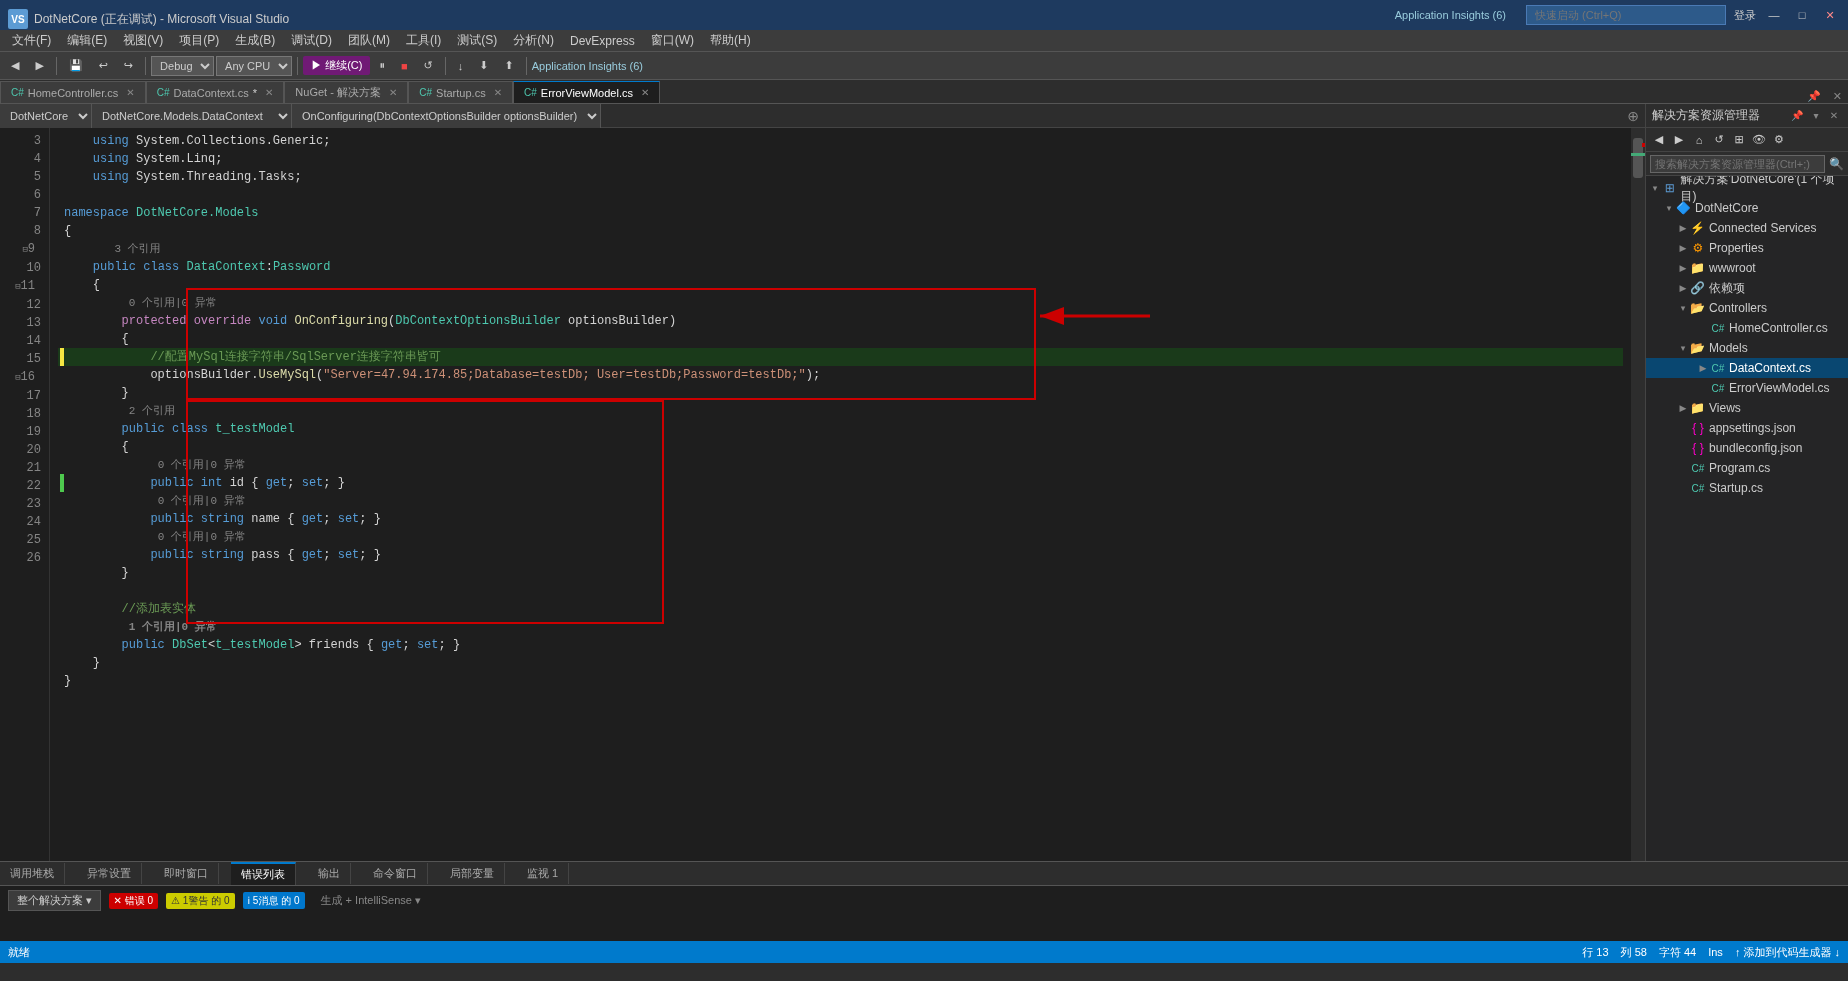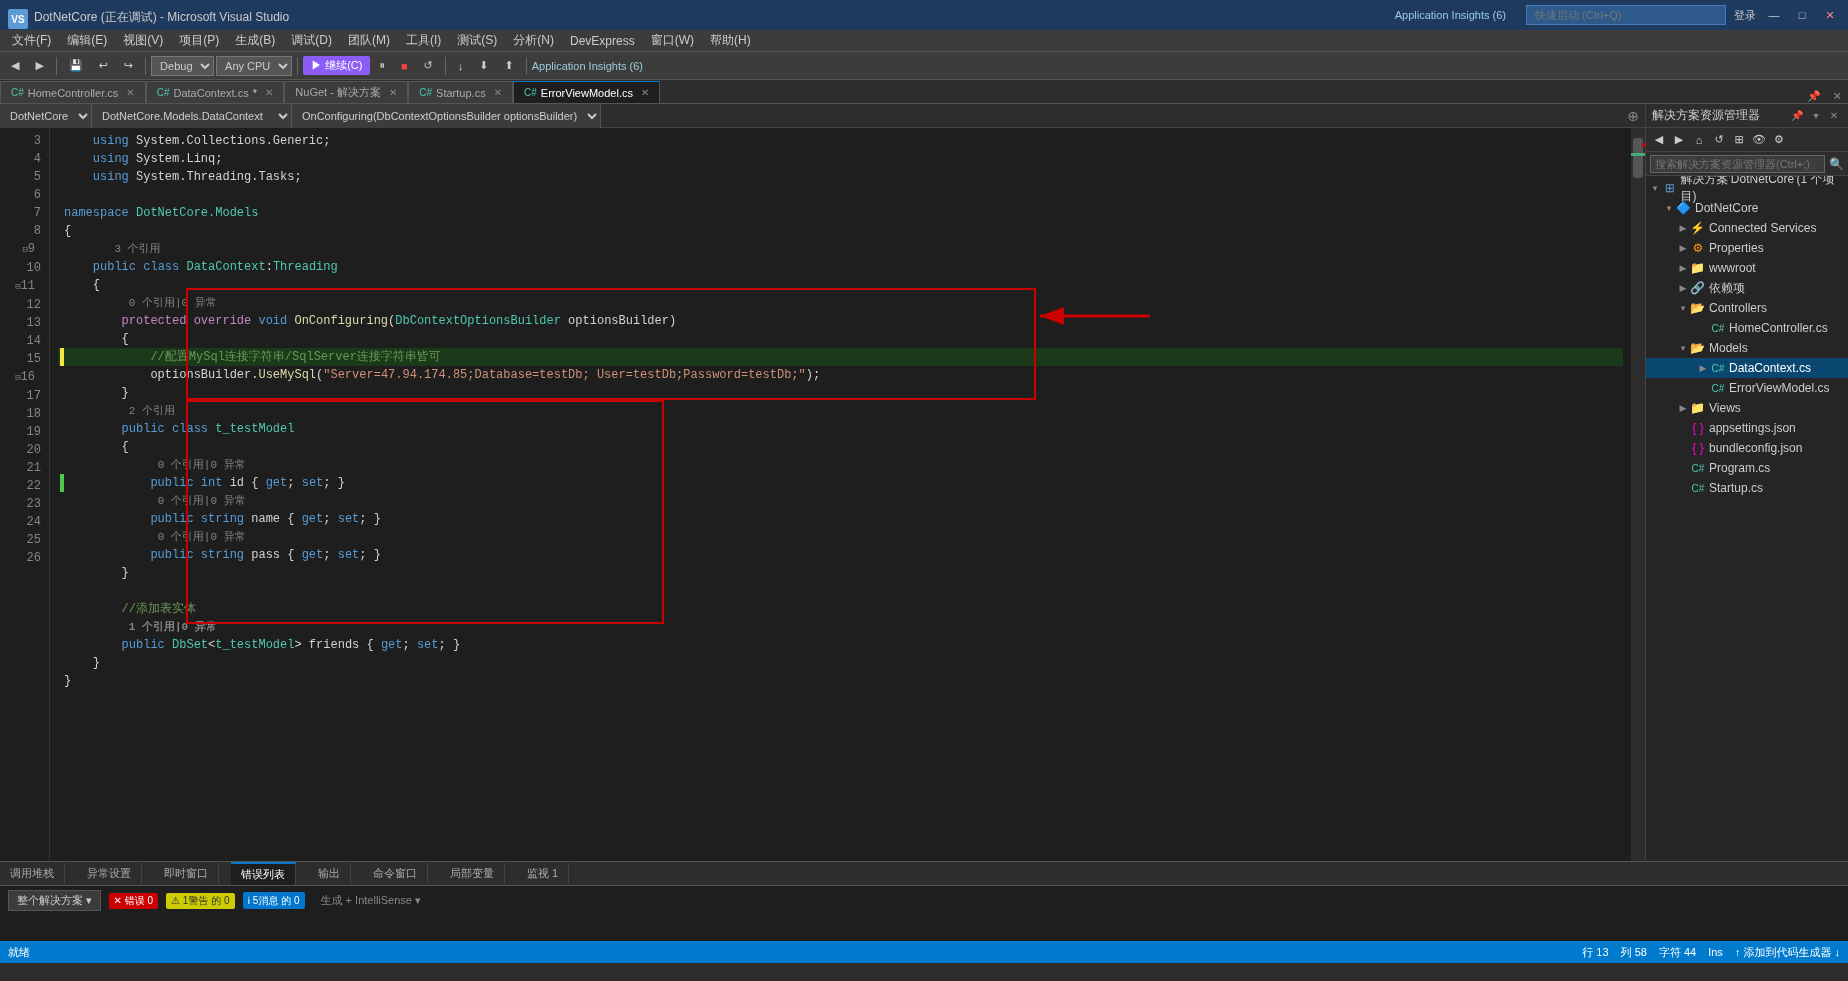--- a/index.html
+++ b/index.html
@@ -10,21 +10,21 @@
       height: 30px;
       background: #1e3a5f;
       display: flex;
       align-items: center;
       justify-content: space-between;
       padding: 0 8px;
       color: white;
       font-size: 12px;
       font-family: 'Segoe UI', sans-serif;
     }
-    #title-bar .title-left { display: flex; gap: 6px; margin-top: 8px; }
+    #title-bar .title-left { display: flex; align-items: center; gap: 6px; margin-top: 8px; }
     #title-bar .title-logo { width: 20px; height: 20px; background: #5c9bd4; border-radius: 2px; display: flex; align-items: center; justify-content: center; font-size: 10px; font-weight: bold; color: white; }
     #title-bar .title-text { font-size: 12px; color: #ccc; }
     #title-bar .title-right { display: flex; align-items: center; gap: 8px; }
     #title-bar .quick-search { background: #2d5a8a; border: 1px solid #4a7ab5; color: #ccc; padding: 2px 8px; font-size: 11px; width: 200px; height: 20px; }
     #title-bar .win-btn { width: 20px; height: 20px; display: flex; align-items: center; justify-content: center; cursor: pointer; font-size: 11px; color: #ccc; }
 
     
     #menu-bar {
       height: 22px;
       background: #3c3c3c;
@@ -47,21 +47,21 @@
       padding: 0 4px;
       border-bottom: 1px solid #555;
       gap: 2px;
       font-size: 11px;
       color: #ccc;
       font-family: 'Segoe UI', sans-serif;
     }
     .toolbar-sep { width: 1px; height: 18px; background: #666; margin: 0 3px; }
     .toolbar-btn { padding: 2px 6px; cursor: pointer; border: 1px solid transparent; border-radius: 2px; display: flex; align-items: center; gap: 3px; }
     .toolbar-select { background: #555; border: 1px solid #777; color: #ccc; padding: 1px 4px; font-size: 11px; height: 20px; }
-    .play-btn { background: #8b5cf6; color: white; padding: 2px 8px; border-radius: 2px; cursor: pointer; border: none; display: flex; align-items: center; gap: 3px; font-size: 11px; }
+    .play-btn { background: #701a75; color: white; padding: 2px 8px; border-radius: 2px; cursor: pointer; border: none; display: flex; align-items: center; gap: 3px; font-size: 11px; }
     .app-insights { color: #9cd; font-size: 11px; }
 
     
     #tab-bar {
       height: 24px;
       background: #2d2d2d;
       display: flex;
       align-items: flex-end;
       border-bottom: 1px solid #555;
       font-family: 'Segoe UI', sans-serif;
@@ -521,21 +521,21 @@
           <span class="plain">{</span>
         </div>
 
         <div class="code-line" style="height:14px;">
           <span class="line-indicator line-empty"></span>
           <span class="plain">&nbsp;&nbsp;&nbsp;&nbsp;&nbsp;&nbsp;&nbsp;</span><span class="ref-hint">3 个引用</span>
         </div>
 
         <div class="code-line">
           <span class="line-indicator line-empty"></span>
-          <span class="plain">&nbsp;&nbsp;&nbsp;&nbsp;</span><span class="kw">public</span><span class="plain"> </span><span class="kw">class</span><span class="plain"> </span><span class="type">DataContext</span><span class="plain">:</span><span class="type">Threading</span>
+          <span class="plain">&nbsp;&nbsp;&nbsp;&nbsp;</span><span class="kw">public</span><span class="plain"> </span><span class="kw">class</span><span class="plain"> </span><span class="type">DataContext</span><span class="plain">:</span><span class="type">Password</span>
         </div>
 
         <div class="code-line">
           <span class="line-indicator line-empty"></span>
           <span class="plain">&nbsp;&nbsp;&nbsp;&nbsp;{</span>
         </div>
 
         <div class="code-line" style="height:14px;">
           <span class="line-indicator line-empty"></span>
           <span class="plain">&nbsp;&nbsp;&nbsp;&nbsp;&nbsp;&nbsp;&nbsp;&nbsp;&nbsp;</span><span class="ref-hint">0 个引用|0 异常</span>

